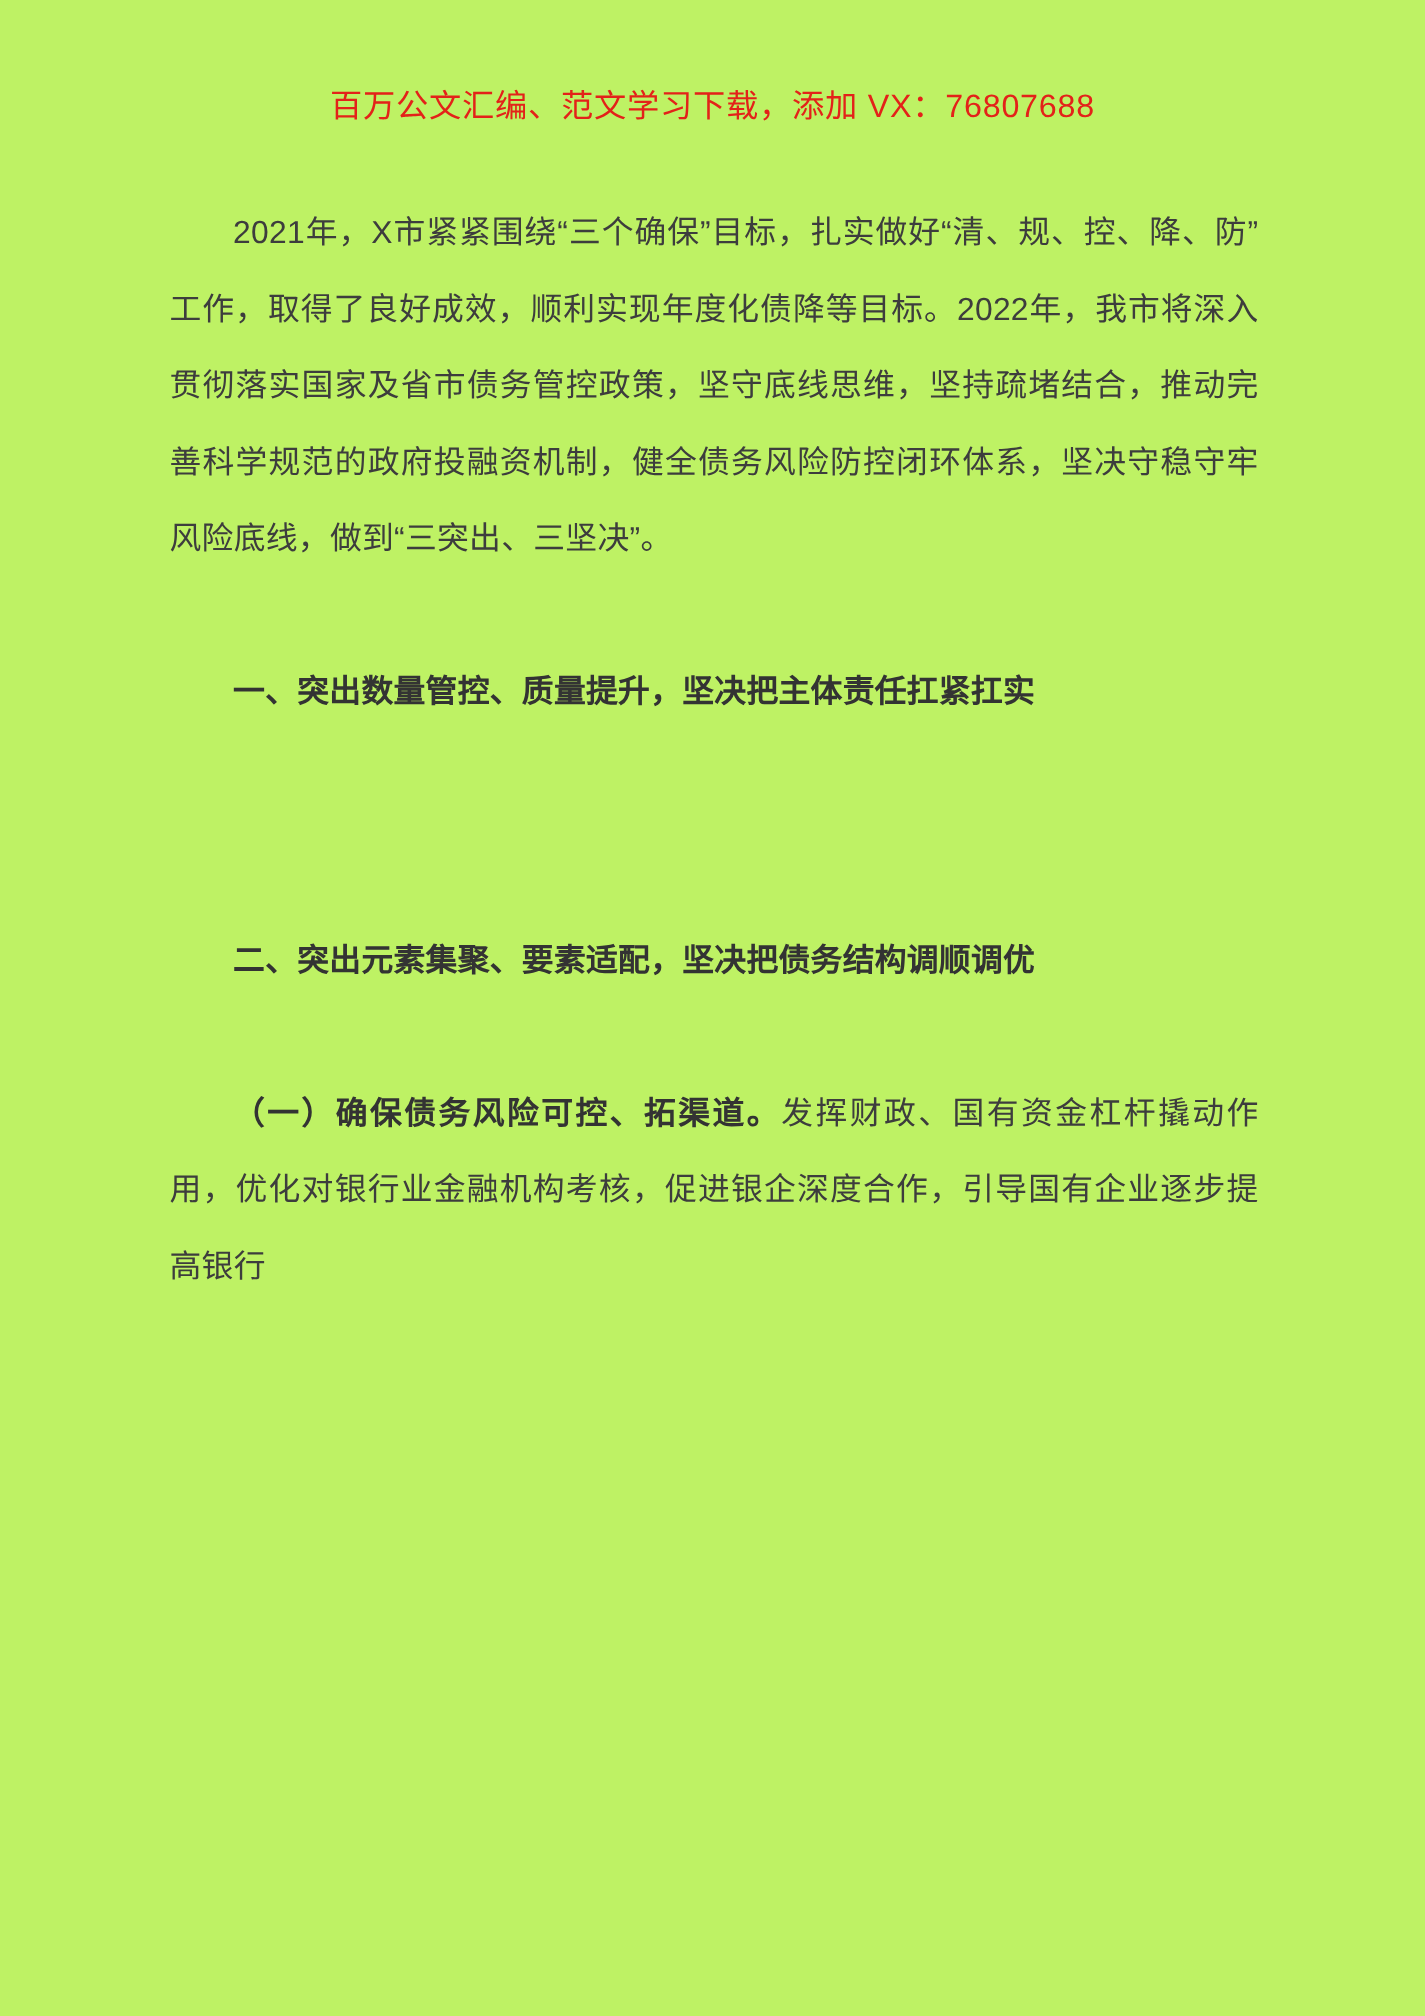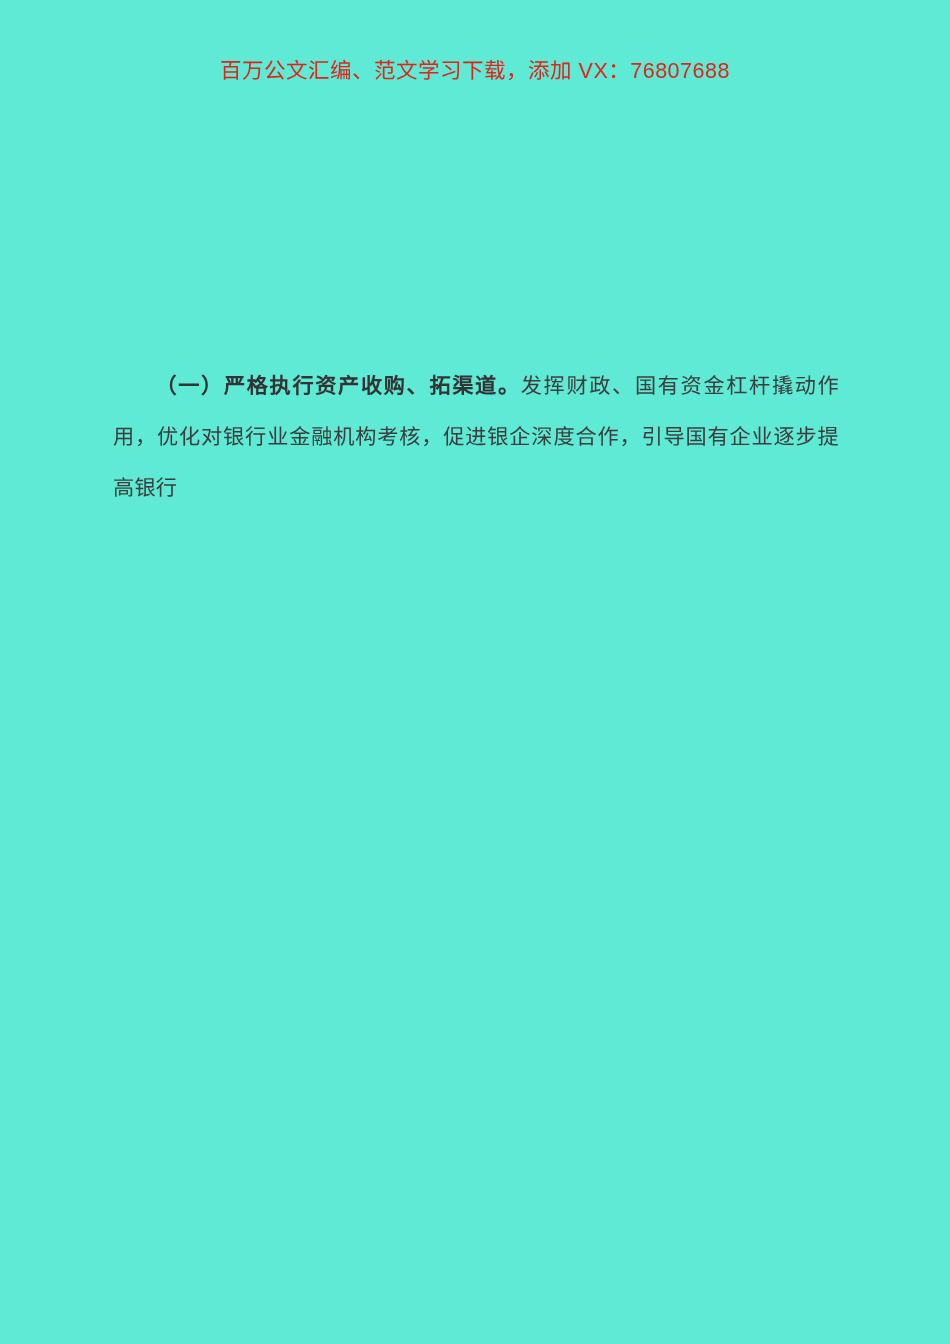--- a/index.html
+++ b/index.html
@@ -6,21 +6,21 @@
   html, body {
     margin: 0;
     padding: 0;
     background: #ffffff;
   }
 
   .page {
     position: relative;
     width: 950px;
     height: 1344px;
-    background: #5eead4;
+    background: #bef264;
     overflow: hidden;
     box-sizing: border-box;
     font-family: "Liberation Sans", "DejaVu Sans", sans-serif;
   }
 
   .watermark-header {
     position: absolute;
     top: 58px;
     left: 0;
     width: 950px;
@@ -83,32 +83,35 @@
 </style>
 </head>
 <body>
 
 <div class="page">
 
   <div class="watermark-header">百万公文汇编、范文学习下载，添加 VX：76807688</div>
 
   <div class="body-wrap">
 
+    <p class="para">2021年，X市紧紧围绕“三个确保”目标，扎实做好“清、规、控、降、防”工作，取得了良好成效，顺利实现年度化债降等目标。2022年，我市将深入贯彻落实国家及省市债务管控政策，坚守底线思维，坚持疏堵结合，推动完善科学规范的政府投融资机制，健全债务风险防控闭环体系，坚决守稳守牢风险底线，做到“三突出、三坚决”。</p>
 
     <div class="spacer-after-intro"></div>
 
+    <p class="heading">一、突出数量管控、质量提升，坚决把主体责任扛紧扛实</p>
 
     <div class="spacer-after-heading"></div>
 
 
     <div class="spacer-between-paras"></div>
 
 
     <div class="gap-sm"></div>
 
+    <p class="heading">二、突出元素集聚、要素适配，坚决把债务结构调顺调优</p>
 
     <div class="gap-md"></div>
 
-    <p class="para"><span class="lead">（一）严格执行资产收购、拓渠道。</span><span>发挥财政、国有资金杠杆撬动作用，优化对银行业金融机构考核，促进银企深度合作，引导国有企业逐步提高银行</span></p>
+    <p class="para"><span class="lead">（一）确保债务风险可控、拓渠道。</span><span>发挥财政、国有资金杠杆撬动作用，优化对银行业金融机构考核，促进银企深度合作，引导国有企业逐步提高银行</span></p>
 
   </div>
 
 </div>
 
 </body></html>

